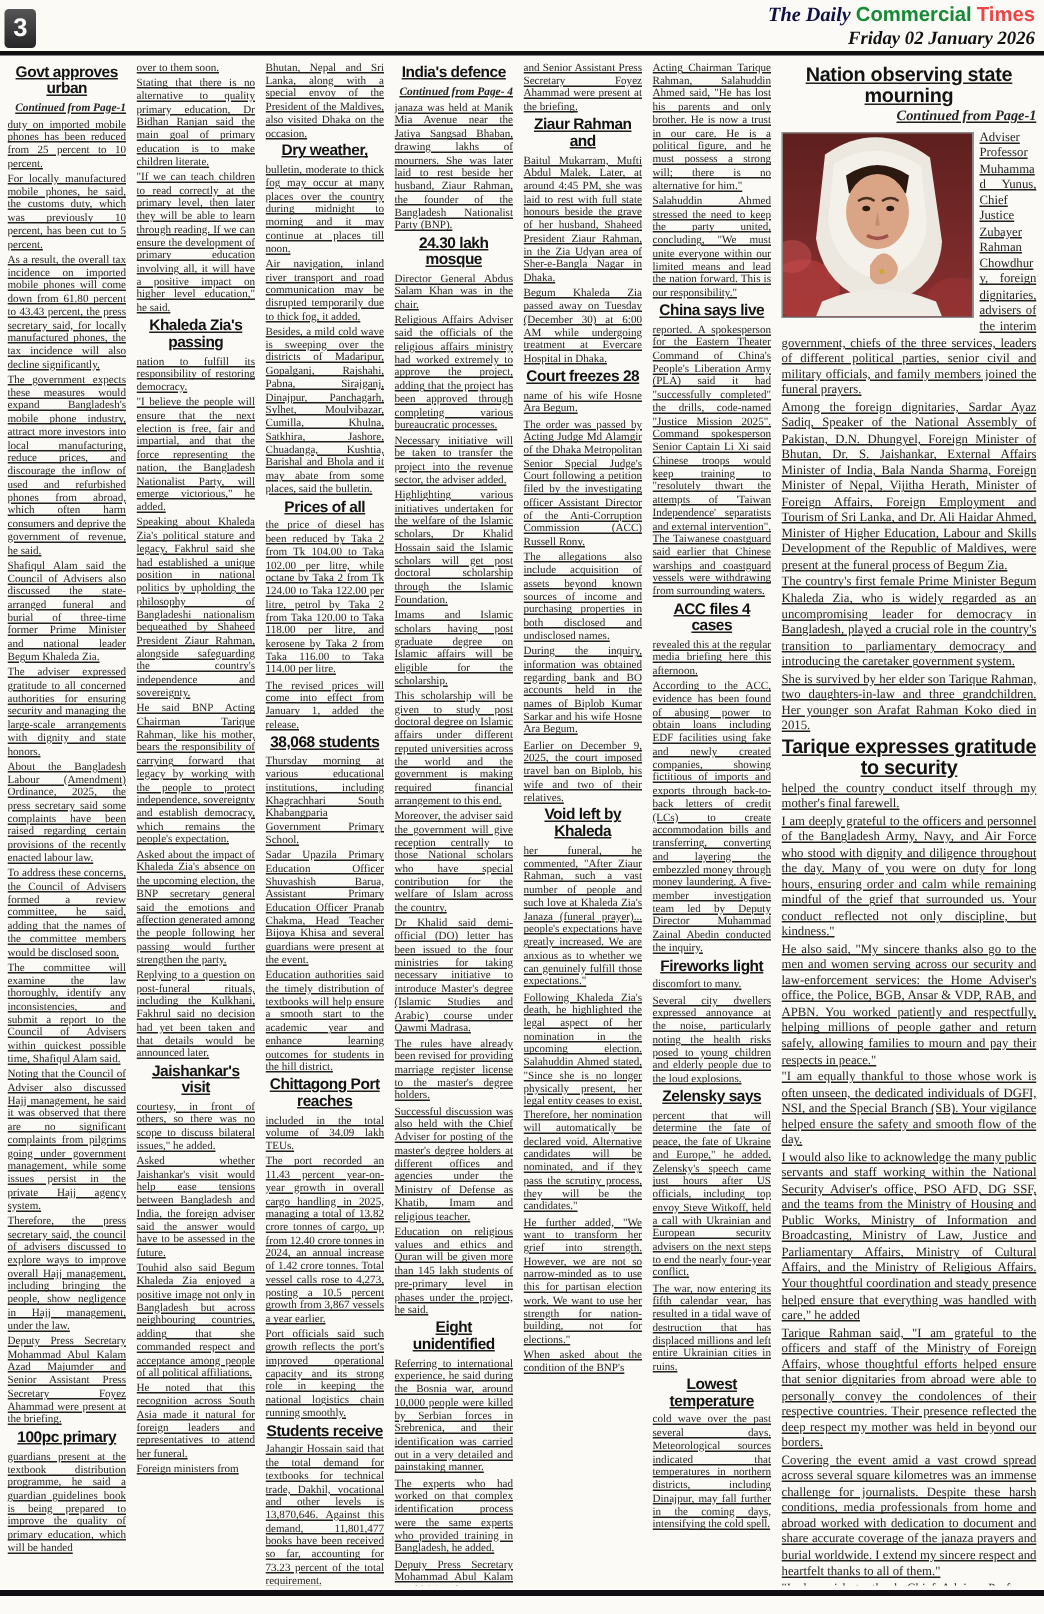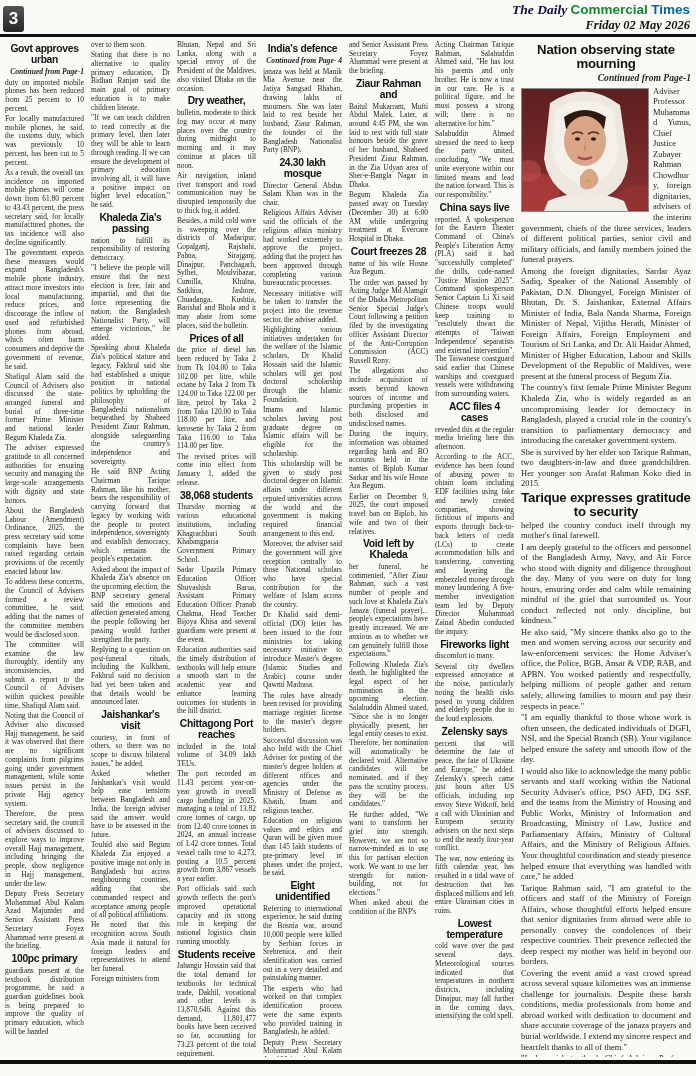--- a/index.html
+++ b/index.html
@@ -11,28 +11,28 @@
   }
   .pageno{
     position:absolute;top:6px;left:3px;width:21px;height:26px;
     background:linear-gradient(#555,#262626);color:#fff;border-radius:3px;
     font:bold 17px/26px "Liberation Sans",sans-serif;text-align:center;
   }
   .masthead{position:absolute;top:3px;right:6px;text-align:right;line-height:1.1;}
   .m-line1{font-size:13.5px;white-space:nowrap;}
   .m-prefix{font-family:"Liberation Serif",serif;font-style:italic;font-weight:bold;color:#101044;margin-top:31px;}
   .m-brand{font-family:"Liberation Sans",sans-serif;font-weight:bold;color:#148a35;}
-  .m-suffix{font-family:"Liberation Sans",sans-serif;font-weight:bold;color:#0369a1;}
+  .m-suffix{font-family:"Liberation Sans",sans-serif;font-weight:bold;color:#ef4444;}
   .m-date{font-family:"Liberation Serif",serif;font-style:italic;font-weight:bold;font-size:12.5px;color:#111;margin-top:1px;}
   .toprule{position:absolute;top:34px;left:0;width:696px;height:3px;background:#101010;}
   .botrule{position:absolute;top:1060px;left:0;width:696px;height:4px;background:#101010;}
 
   main{
     position:absolute;top:41px;left:5px;width:686px;height:1016px;
-    display:flex;gap:7px;overflow:hidden;
+    display:flex;gap:7px;overflow:hidden;text-decoration:underline;
   }
   .col{
     width:79px;flex:none;overflow:hidden;
     font-size:7.4px;line-height:1.18;text-align:justify;
     color:#242424;
   }
   .para{margin:0 0 1.5px;}
   .hl{
     font-family:"Liberation Sans",sans-serif;font-weight:bold;
     font-size:10.3px;line-height:1.05;letter-spacing:-0.3px;
@@ -60,21 +60,21 @@
 <body>
 
 <div class="pageno">3</div>
 
 <div class="masthead">
   <div class="m-line1">
     <span class="m-prefix">The Daily</span>
     <span class="m-brand">Commercial</span>
     <span class="m-suffix">Times</span>
   </div>
-  <div class="m-date">Friday 02 May 2026</div>
+  <div class="m-date">Friday 02 January 2026</div>
 </div>
 
 <div class="toprule"></div>
 
 <main>
 
   <div class="col">
       <div class="hl">Govt approves urban</div>
       <div class="cont">Continued from Page-1</div>
       <div class="para">duty on imported mobile phones has been reduced from 25 percent to 10 percent.</div>

